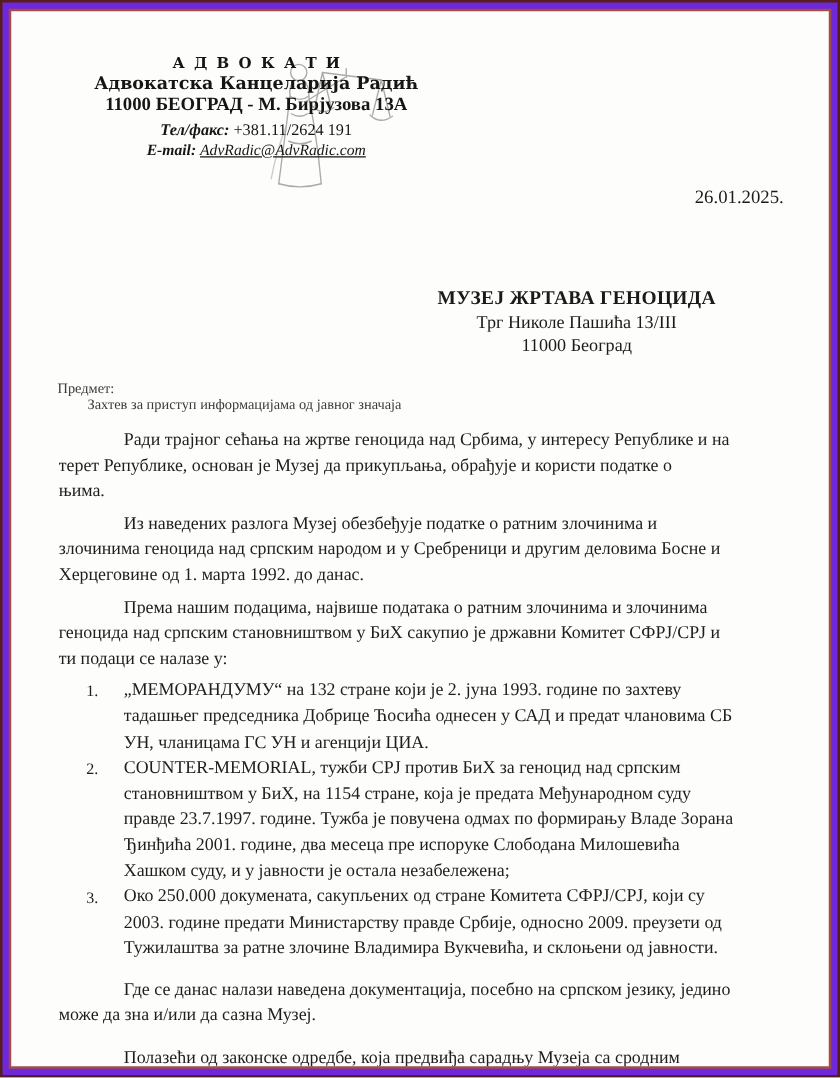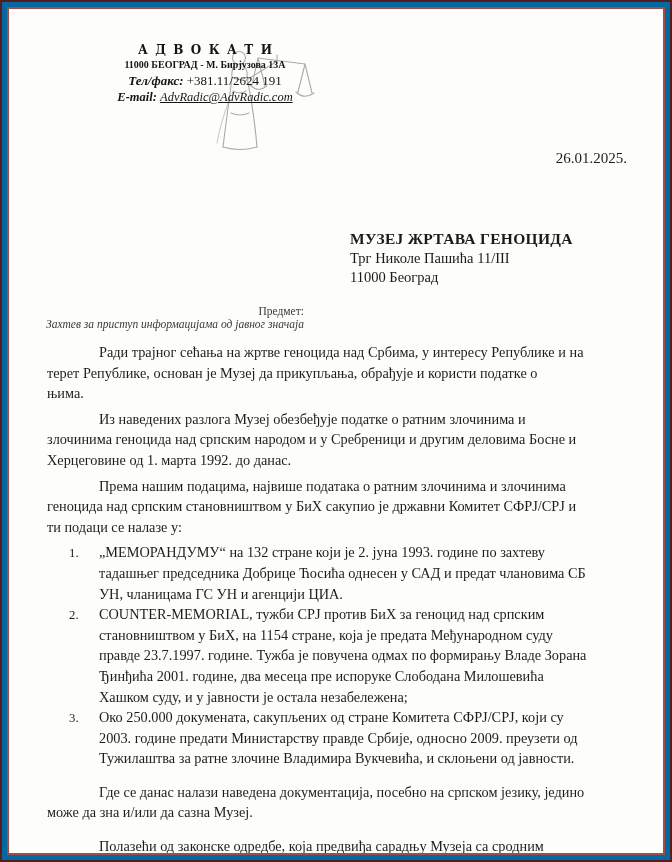--- a/index.html
+++ b/index.html
@@ -1,48 +1,48 @@
 <!DOCTYPE html>
 <html><head>
 <meta charset="utf-8">
 <style>
   html,body{margin:0;padding:0;background:#fff;}
   .scan{
     position:relative;width:672px;height:862px;overflow:hidden;
-    background:#0369a1;box-sizing:border-box;
+    background:#6d28d9;box-sizing:border-box;
     box-shadow:inset 0 0 0 2px #581c1c;
     font-family:"Liberation Serif", serif;
   }
   .paper{
     position:absolute;left:9px;top:9px;right:9px;bottom:9px;
     background:#fdfdfb;
     box-shadow:0 0 0 2px #a34c4c;
     overflow:hidden;
   }
   
   .letterhead{position:absolute;left:28px;top:34px;width:336px;text-align:center;color:#151515;}
   .logo{position:absolute;left:146px;top:0px;opacity:.75;}
   .lh-line1{font-family:"DejaVu Serif",serif;font-weight:bold;font-size:12px;letter-spacing:.62em;padding-left:.62em;margin-bottom:2px;position:relative;}
   .lh-line2{font-family:"DejaVu Serif",serif;font-weight:bold;font-size:19px;letter-spacing:.5px;position:relative;}
   .lh-line3{font-family:"DejaVu Serif",serif;font-weight:bold;font-size:14px;margin-top:2px;position:relative;}
-  .lh-line4{font-weight:bold;font-size:10px;margin-top:1px;position:relative;}
+  .lh-line4{font-weight:bold;font-size:15px;margin-top:1px;position:relative;}
   .lh-tel{font-size:13px;margin-top:3px;position:relative;}
   .lh-tel .lbl{font-style:italic;font-weight:bold;}
   .lh-mail{font-size:12.5px;font-style:italic;font-weight:bold;margin-top:1px;position:relative;}
   .lh-mail a,.lh-web a{color:#151515;text-decoration:underline;font-weight:normal;}
   .lh-web{font-size:12.5px;font-style:italic;margin-top:1px;position:relative;}
   .lh-web span{text-decoration:underline;}
   
   .date{position:absolute;top:141px;right:36px;font-size:15px;color:#1c1c1c;}
-  .recipient{position:absolute;left:341px;top:221px;color:#1a1a1a;}
+  .recipient{position:absolute;left:341px;top:221px;color:#1a1a1a;text-align:center;}
   .recipient .r-name{font-weight:bold;font-size:15.5px;letter-spacing:.3px;}
   .recipient .r-line{font-size:14.5px;margin-top:2px;}
-  .subject{position:absolute;left:37px;top:296px;color:#3a3a3a;text-align:right;}
+  .subject{position:absolute;left:37px;top:296px;color:#3a3a3a;}
   .subject .s-label{font-size:11.5px;}
-  .subject .s-text{font-size:11.5px;font-style:italic;margin-top:1px;}
+  .subject .s-text{font-size:11.5px;margin-top:1px;margin-left:24px;}
   
   .body{position:absolute;left:38px;top:333px;right:25px;color:#1d1d1d;
         font-size:14.3px;line-height:20.6px;}
   .para{margin:0 0 5px 0;white-space:pre-line;}
   .indent{text-indent:52px;}
   .gap{margin-top:13px;}
   .list{margin:0 0 5px 0;padding:0;list-style:none;}
   .list li{display:flex;align-items:flex-start;}
   .num{flex:0 0 30px;margin-left:22px;font-size:12.8px;padding-top:1px;}
   .li-text{flex:1;white-space:pre-line;}
@@ -71,36 +71,37 @@
 
         <path d="M75 15 L69 42 M75 15 L82 43"></path>
         <path d="M67 42 Q75 50 84 43"></path>
 
         <path d="M122 21 L115 49 M122 21 L129 50"></path>
         <path d="M113 49 Q121 57 131 50"></path>
 
         <path d="M46 58 Q38 78 34 100" opacity=".6"></path>
       </svg>
       <div class="lh-line1">АДВОКАТИ</div>
+      <div class="lh-line3">Адвокатска Канцеларија Радић</div>
       <div class="lh-line4">11000 БЕОГРАД - М. Бирјузова 13А</div>
       <div class="lh-tel">
         <span class="lbl">Тел/факс:</span>
         <span>+381.11/2624 191</span>
       </div>
       <div class="lh-mail">
         <span>E-mail:</span>
         <a>AdvRadic@AdvRadic.com</a>
       </div>
     </header>
 
     <div class="date">26.01.2025.</div>
 
     <div class="recipient">
       <div class="r-name">МУЗЕЈ ЖРТАВА ГЕНОЦИДА</div>
-      <div class="r-line">Трг Николе Пашића 11/III</div>
+      <div class="r-line">Трг Николе Пашића 13/III</div>
       <div class="r-line">11000 Београд</div>
     </div>
 
     <div class="subject">
       <div class="s-label">Предмет:</div>
       <div class="s-text">Захтев за приступ информацијама од јавног значаја</div>
     </div>
 
     <div class="body">
       <p class="para indent">Ради трајног сећања на жртве геноцида над Србима, у интересу Републике и на

